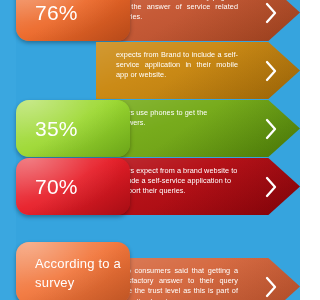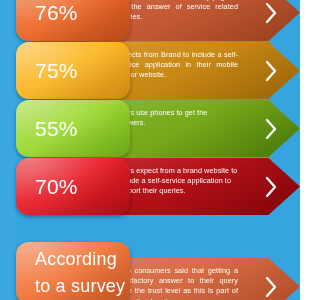--- a/index.html
+++ b/index.html
@@ -111,22 +111,22 @@
     top: 50%;
     transform: translateY(-50%);
     color: #ffffff;
     font-size: 21px;
     font-weight: 400;
     letter-spacing: 0.2px;
     white-space: nowrap;
   }
 
   .card-value.small {
-    font-size: 18px;
-    line-height: 27px;
+    font-size: 13px;
+    line-height: 19px;
     white-space: normal;
     width: 92px;
   }
 
   
   #row-0 { top: -16px; }
   #row-1 { top:  42px; }
   #row-2 { top: 100px; }
   #row-3 { top: 158px; }
   #row-4 { top: 216px; }
@@ -161,39 +161,35 @@
   <div class="stat-row" id="row-1">
     <div class="banner" style="background: linear-gradient(145deg, rgb(201, 134, 13) 0%, rgb(201, 134, 13) 45%, rgb(169, 109, 7) 100%);">
       <div class="banner-sheen"></div>
       <div class="banner-desc">expects from Brand to include a self- service application in their mobile app or website.</div>
       <span class="chevron-icon">
         <svg viewBox="0 0 13 22" width="13" height="22" aria-hidden="true">
           <polyline points="2,2 10,11 2,20" fill="none" stroke="#ffffff" stroke-width="2.3" stroke-linecap="round" stroke-linejoin="round"></polyline>
         </svg>
       </span>
     </div>
-    <div class="card" style="background: linear-gradient(145deg, rgb(251, 184, 41) 0%, rgb(251, 184, 41) 45%, rgb(243, 161, 23) 100%);">
-      <div class="card-sheen"></div>
-      <div class="card-value">75%</div>
-    </div>
   </div>
 
   <div class="stat-row" id="row-2">
     <div class="banner" style="background: linear-gradient(145deg, rgb(114, 168, 19) 0%, rgb(114, 168, 19) 45%, rgb(79, 130, 7) 100%);">
       <div class="banner-sheen"></div>
       <div class="banner-desc tight">users use phones to get the answers.</div>
       <span class="chevron-icon">
         <svg viewBox="0 0 13 22" width="13" height="22" aria-hidden="true">
           <polyline points="2,2 10,11 2,20" fill="none" stroke="#ffffff" stroke-width="2.3" stroke-linecap="round" stroke-linejoin="round"></polyline>
         </svg>
       </span>
     </div>
     <div class="card" style="background: linear-gradient(145deg, rgb(158, 217, 52) 0%, rgb(158, 217, 52) 45%, rgb(127, 196, 28) 100%);">
       <div class="card-sheen"></div>
-      <div class="card-value">55%</div>
+      <div class="card-value">35%</div>
     </div>
   </div>
 
   <div class="stat-row" id="row-3">
     <div class="banner" style="background: linear-gradient(145deg, rgb(178, 8, 15) 0%, rgb(178, 8, 15) 45%, rgb(140, 3, 9) 100%);">
       <div class="banner-sheen"></div>
       <div class="banner-desc tight">users expect from a brand website to include a self-service application to support their queries.</div>
       <span class="chevron-icon">
         <svg viewBox="0 0 13 22" width="13" height="22" aria-hidden="true">
           <polyline points="2,2 10,11 2,20" fill="none" stroke="#ffffff" stroke-width="2.3" stroke-linecap="round" stroke-linejoin="round"></polyline>

